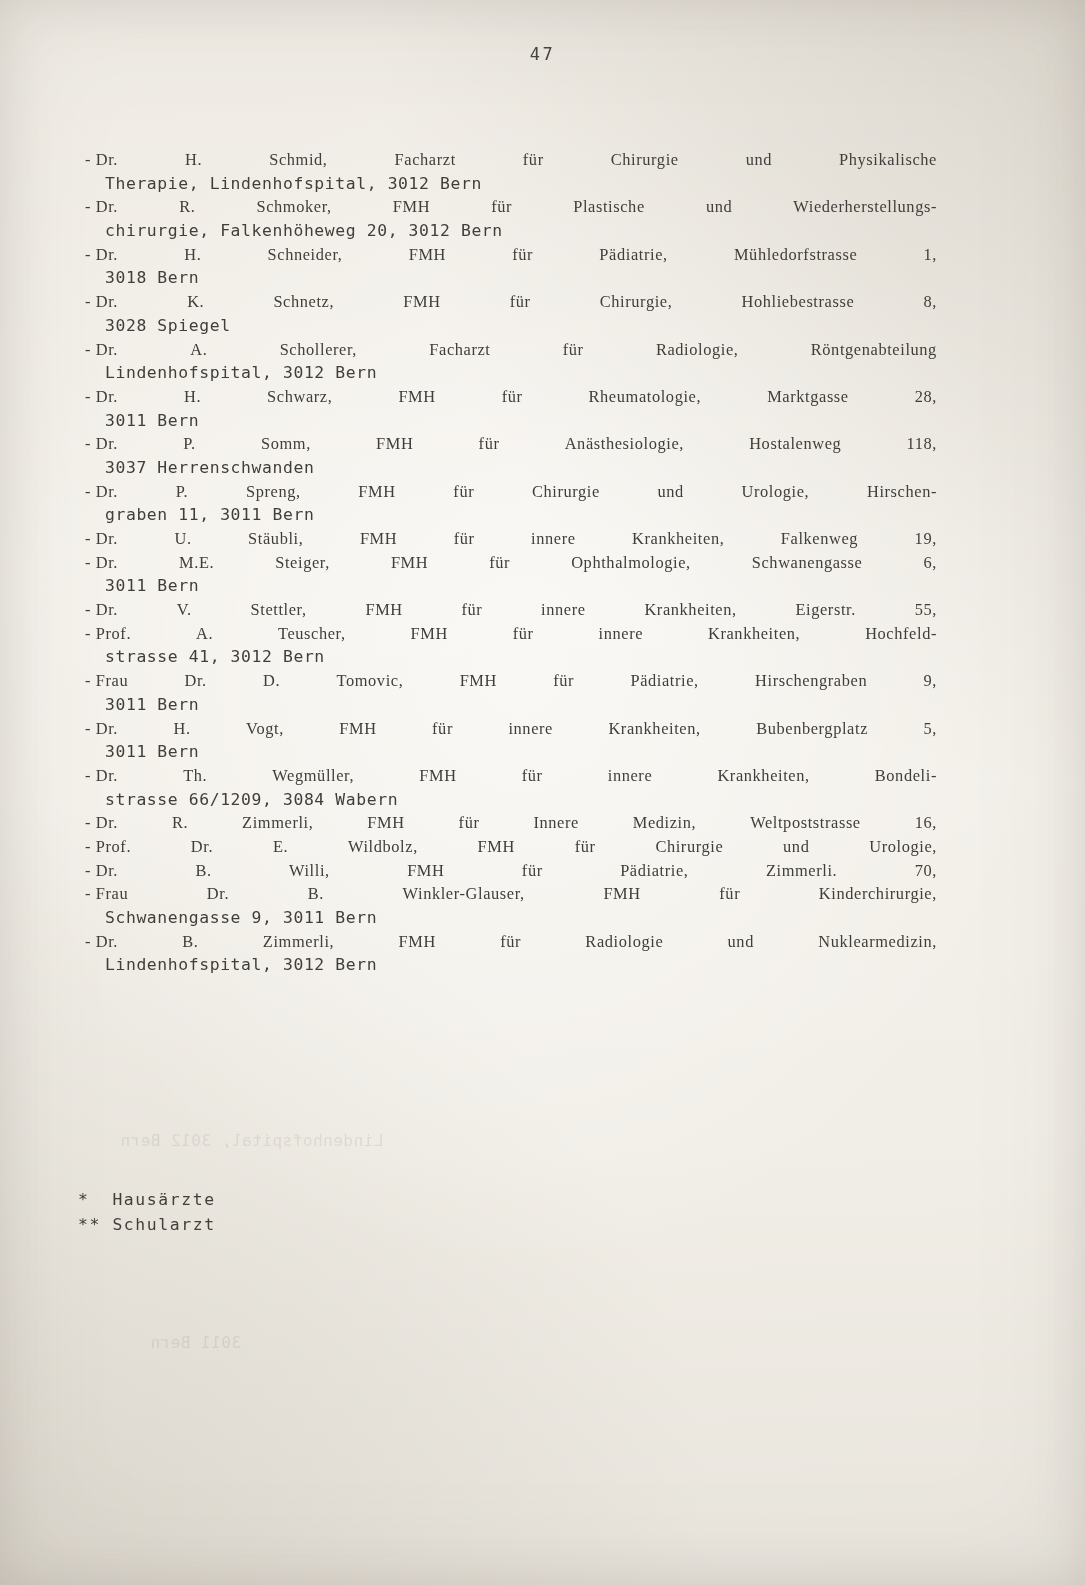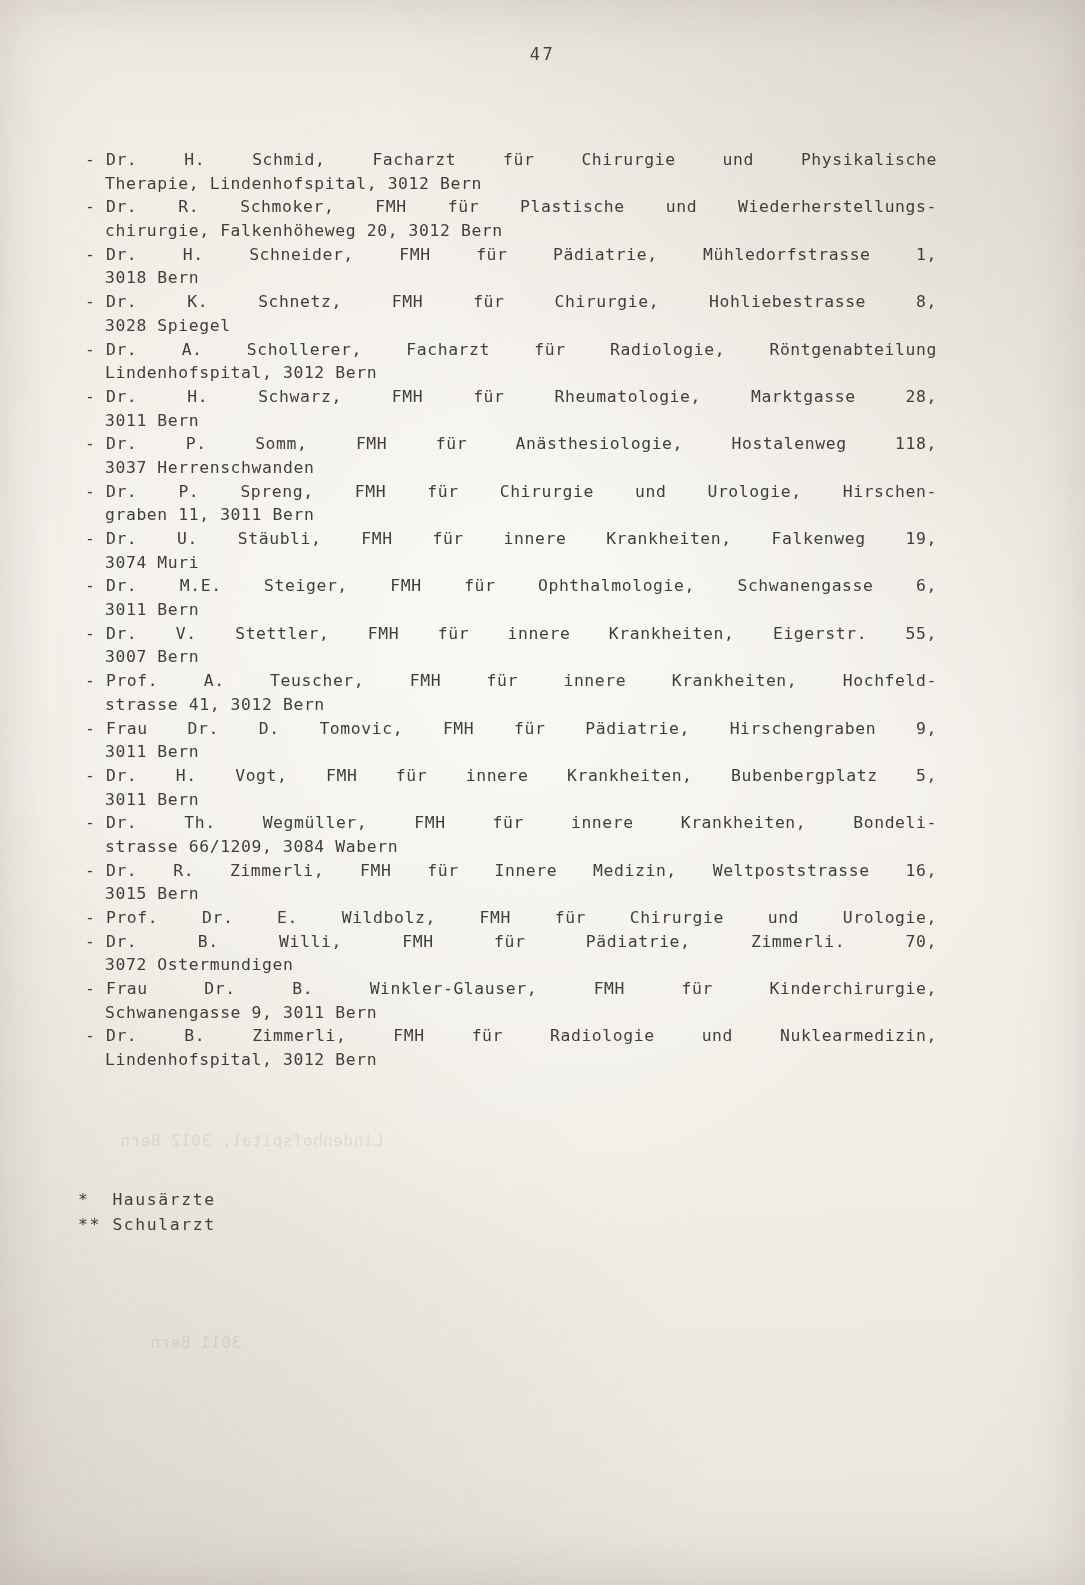--- a/index.html
+++ b/index.html
@@ -97,20 +97,21 @@
   .ln .txt {
     display: inline-block;
   }
   .ln.just .txt {
     display: flex;
     justify-content: space-between;
     width: 852px;
   }
   .ln.first.just .txt {
     width: 852px;
+    font-family: Liberation Serif, serif;
   }
   .ln .w {
     white-space: pre;
   }
 
   
   .footnotes {
     position: absolute;
     top: 1187px;
     left: 78px;
@@ -285,21 +286,20 @@
               <span class="w">U.</span>
               <span class="w">Stäubli,</span>
               <span class="w">FMH</span>
               <span class="w">für</span>
               <span class="w">innere</span>
               <span class="w">Krankheiten,</span>
               <span class="w">Falkenweg</span>
               <span class="w">19,</span>
             </span>
           </div>
-          <div class="ln cont"><span class="txt"><span class="w">3074 Muri</span></span></div>
         </div>
         <div class="entry">
           <div class="ln first just">
             <span class="txt">
               <span class="w">- Dr.</span>
               <span class="w">M.E.</span>
               <span class="w">Steiger,</span>
               <span class="w">FMH</span>
               <span class="w">für</span>
               <span class="w">Ophthalmologie,</span>
@@ -316,21 +316,20 @@
               <span class="w">V.</span>
               <span class="w">Stettler,</span>
               <span class="w">FMH</span>
               <span class="w">für</span>
               <span class="w">innere</span>
               <span class="w">Krankheiten,</span>
               <span class="w">Eigerstr.</span>
               <span class="w">55,</span>
             </span>
           </div>
-          <div class="ln cont"><span class="txt"><span class="w">3007 Bern</span></span></div>
         </div>
         <div class="entry">
           <div class="ln first just">
             <span class="txt">
               <span class="w">- Prof.</span>
               <span class="w">A.</span>
               <span class="w">Teuscher,</span>
               <span class="w">FMH</span>
               <span class="w">für</span>
               <span class="w">innere</span>
@@ -394,21 +393,20 @@
               <span class="w">R.</span>
               <span class="w">Zimmerli,</span>
               <span class="w">FMH</span>
               <span class="w">für</span>
               <span class="w">Innere</span>
               <span class="w">Medizin,</span>
               <span class="w">Weltpoststrasse</span>
               <span class="w">16,</span>
             </span>
           </div>
-          <div class="ln cont"><span class="txt"><span class="w">3015 Bern</span></span></div>
         </div>
         <div class="entry">
           <div class="ln first just">
             <span class="txt">
               <span class="w">- Prof.</span>
               <span class="w">Dr.</span>
               <span class="w">E.</span>
               <span class="w">Wildbolz,</span>
               <span class="w">FMH</span>
               <span class="w">für</span>
@@ -424,21 +422,20 @@
               <span class="w">- Dr.</span>
               <span class="w">B.</span>
               <span class="w">Willi,</span>
               <span class="w">FMH</span>
               <span class="w">für</span>
               <span class="w">Pädiatrie,</span>
               <span class="w">Zimmerli.</span>
               <span class="w">70,</span>
             </span>
           </div>
-          <div class="ln cont"><span class="txt"><span class="w">3072 Ostermundigen</span></span></div>
         </div>
         <div class="entry">
           <div class="ln first just">
             <span class="txt">
               <span class="w">- Frau</span>
               <span class="w">Dr.</span>
               <span class="w">B.</span>
               <span class="w">Winkler-Glauser,</span>
               <span class="w">FMH</span>
               <span class="w">für</span>

